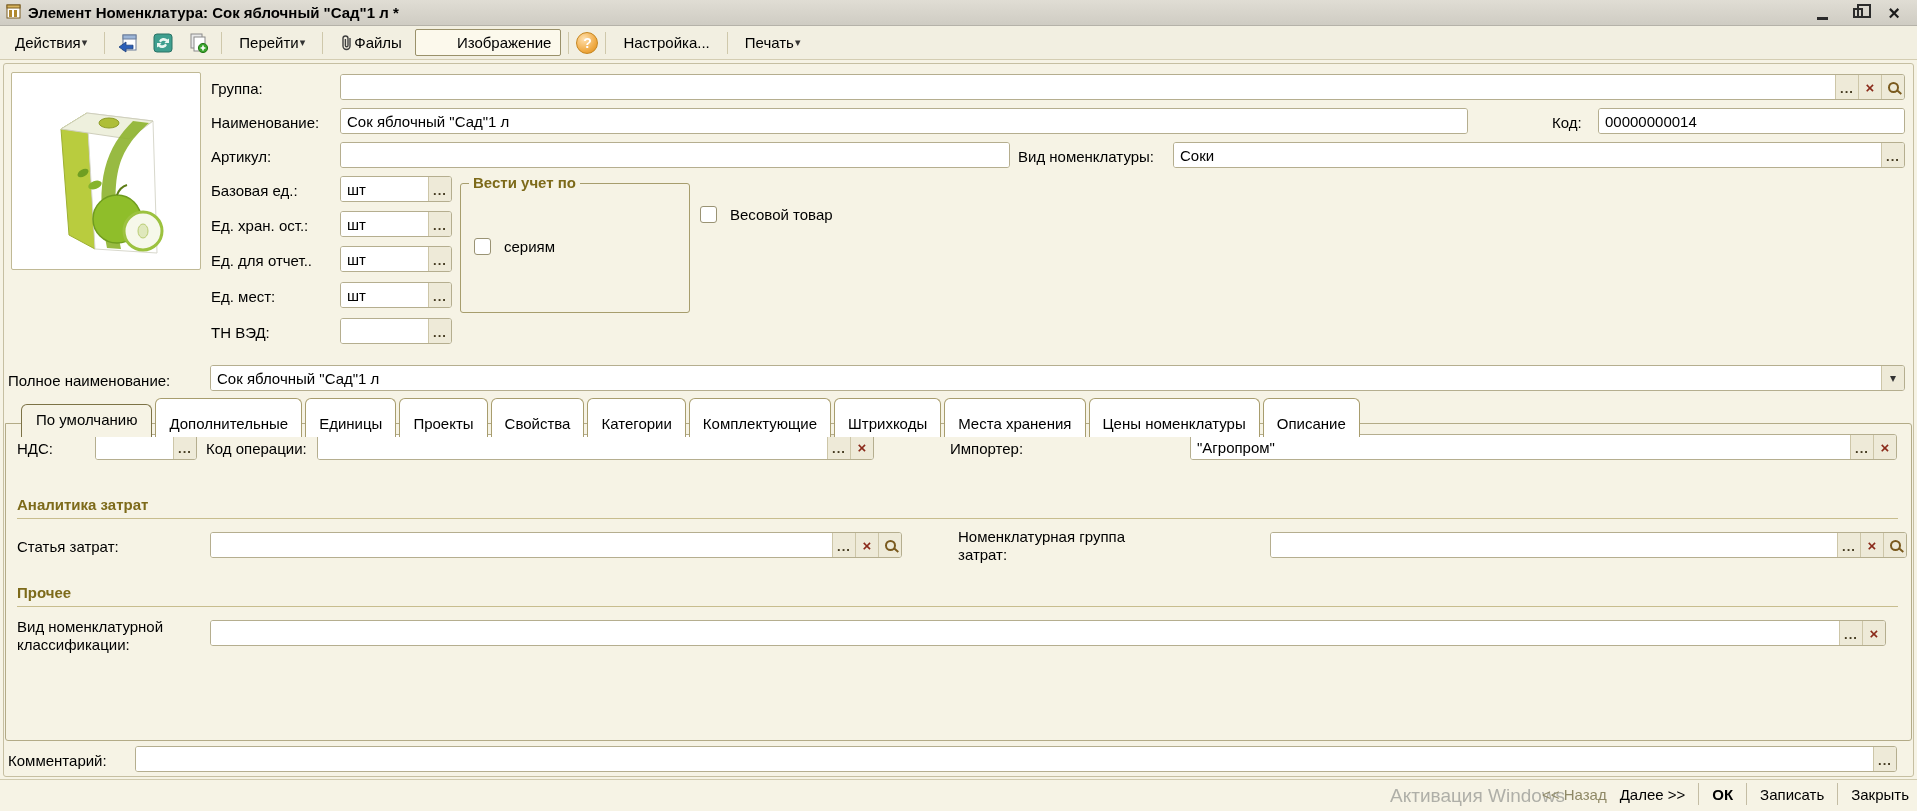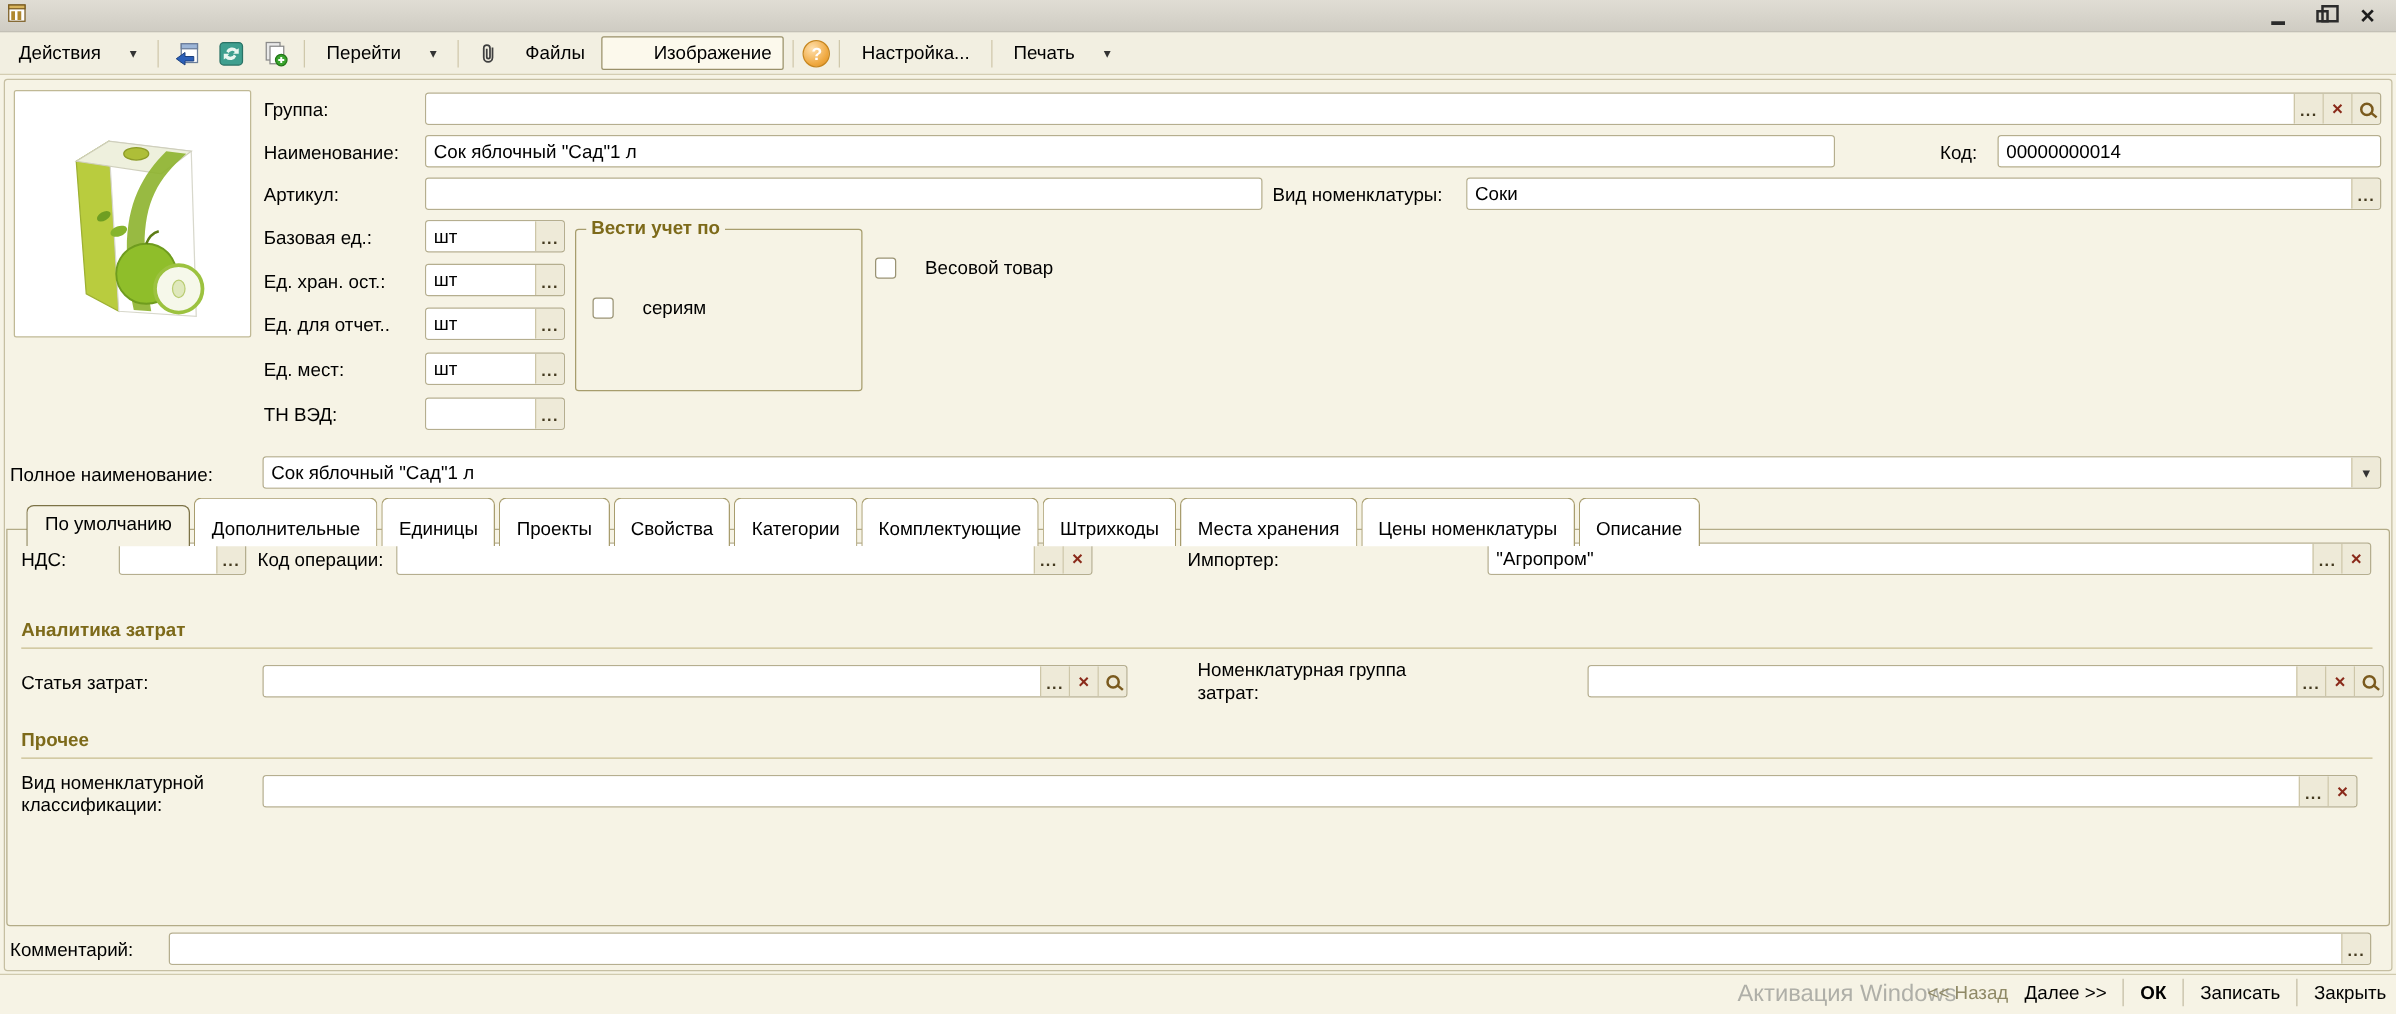--- a/index.html
+++ b/index.html
@@ -24,21 +24,21 @@
   .wc-restore{ align-items:center; }
   .wc-restore i{ position:relative; display:block; width:10px; height:10px; border:2px solid #2b2b2b; background:transparent;}
   .wc-restore i:before{ content:""; position:absolute; left:2px; top:-6px; width:10px; height:10px; border:2px solid #2b2b2b; }
   .wc-close{ align-items:center; font-size:20px; font-weight:bold; color:#1c1c1c; line-height:1;}
   
   .toolbar{
     position:absolute; left:0; top:26px; width:1917px; height:34px;
     background:#f2efe1; border-bottom:1px solid #d4cdb2;
     display:flex; align-items:center; padding:0 5px; gap:3px;
   }
-  .tbtn{ display:flex; align-items:center; gap:23px; padding:4px 9px; border:1px solid transparent; border-radius:2px; cursor:pointer; white-space:nowrap;}
+  .tbtn{ display:flex; align-items:center; gap:1px; padding:4px 9px; border:1px solid transparent; border-radius:2px; cursor:pointer; white-space:nowrap;}
   .tbtn.icon-only{ padding:3px 4px; }
   .tbtn.active{ background:#fcf9ec; border-color:#9a916a;padding-left:41px; }
   .caret{ font-size:11px; color:#333; }
   .tsep{ width:1px; height:22px; background:#cfc8ab; margin:0 4px; flex:0 0 auto;}
   .help-btn{ width:22px; height:22px; border-radius:50%;
     background:radial-gradient(circle at 35% 30%, #ffe0ae, #efa83f 65%, #d98c22);
     border:1px solid #c6861f; color:#fff; font-weight:bold;
     display:flex; align-items:center; justify-content:center; cursor:pointer; font-size:14px;}
   
   .outer{ position:absolute; left:3px; top:63px; width:1911px; height:714px;
@@ -52,21 +52,21 @@
     font-family:"Liberation Sans",sans-serif; font-size:15px; color:#000; padding:0 6px;}
   .fbtn{ flex:0 0 23px; background:#eeead8; border-left:1px solid #cdc6a8;
     display:flex; align-items:center; justify-content:center; cursor:pointer;}
   .fbtn.dots{ align-items:flex-end; padding-bottom:3px; color:#43391f; font-weight:bold; letter-spacing:1px; font-size:13px;}
   .fbtn.xbtn{ color:#8a2a1a; font-weight:bold; font-size:15px;}
   .fbtn.drop{ color:#333; font-size:12px;}
   .mag{ position:relative; width:11px; height:11px; border:2px solid #7a5a1e; border-radius:50%;}
   .mag:after{ content:""; position:absolute; width:6px; height:2px; background:#7a5a1e;
     right:-5px; bottom:-2px; transform:rotate(40deg);}
   
-  .cb{ position:absolute; display:flex; align-items:center; gap:23px; cursor:pointer;}
+  .cb{ position:absolute; display:flex; align-items:center; gap:13px; cursor:pointer;}
   .cb .box{ width:17px; height:17px; background:#fff; border:1px solid #9a9374; border-radius:3px;}
   
   .fset{ position:absolute; border:1px solid #a79d6d; border-radius:3px;padding-left:48px;}
   .fset .legend{ position:absolute; top:-10px; left:8px; background:#f6f3e5; padding:0 4px;
     color:#7d6a1a; font-weight:bold;}
   
   .imgbox{ position:absolute; left:11px; top:72px; width:190px; height:198px;
     background:#fff; border:1px solid #c0b995; border-radius:2px;
     display:flex; align-items:center; justify-content:center;}
   
@@ -92,20 +92,21 @@
 
 <div class="titlebar">
   <span>
     <svg width="15" height="15" viewBox="0 0 15 15">
         <rect x="1" y="1" width="13" height="13" fill="#fff" stroke="#7a5c20"></rect>
         <rect x="1" y="1" width="13" height="3" fill="#d8b45c" stroke="#7a5c20"></rect>
         <rect x="3" y="6" width="3" height="7" fill="#b0882e"></rect>
         <rect x="8" y="6" width="3" height="7" fill="#b0882e"></rect>
       </svg>
   </span>
+  <span class="title">Элемент Номенклатура: Сок яблочный "Сад"1 л *</span>
   <span class="win-controls">
     <span class="wc wc-min">
         <i></i>
       </span>
     <span class="wc wc-restore">
         <i></i>
       </span>
     <span class="wc wc-close">×</span>
   </span>
 </div>

